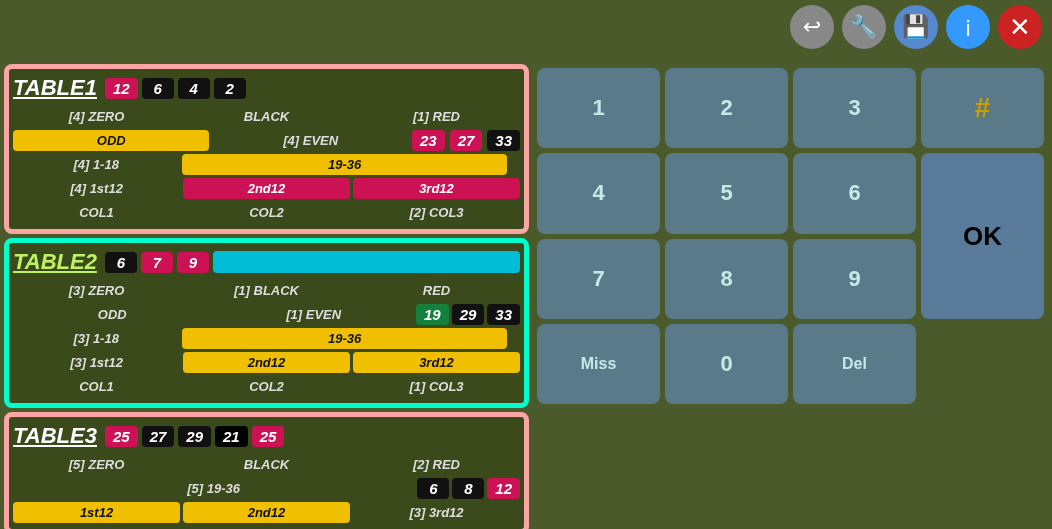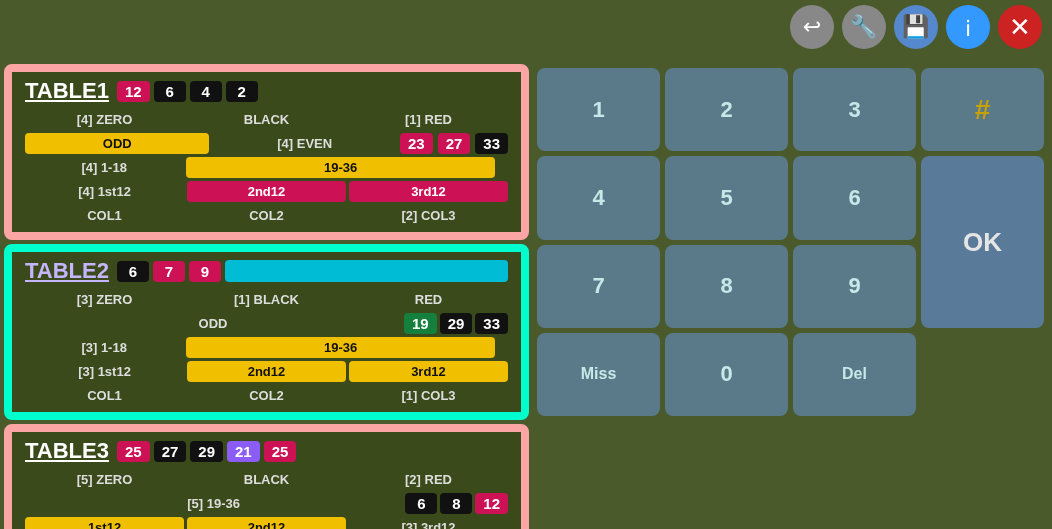--- a/index.html
+++ b/index.html
@@ -49,26 +49,27 @@
       display: grid;
       grid-template-columns: 525px 1fr;
       grid-template-rows: 1fr 1fr;
       gap: 4px;
       padding: 4px;
     }
 
     
     .table-panel {
       background: #3a4a1a;
-      border: 8px solid #fca5a5;
+      border: 5px solid #fca5a5;
       border-radius: 8px;
-      padding: 6px 13px;
+      padding: 6px 4px;
       display: flex;
       flex-direction: column;
       gap: 3px;
+      font-style: italic;
     }
 
     .table-header {
       display: flex;
       align-items: center;
       gap: 4px;
       margin-bottom: 2px;
     }
     .table-title {
       font-size: 22px;
@@ -131,21 +132,21 @@
       color: #c8e8e8;
       font-size: 22px;
       font-weight: bold;
       cursor: pointer;
       display: flex;
       align-items: center;
       justify-content: center;
     }
     .key-ok {
       background: #5a7a9a;
-      color: #e5e5e5;
+      color: #000000;
       font-size: 26px;
       font-weight: bold;
       grid-row: span 2;
       border-radius: 8px;
       border: none;
       cursor: pointer;
     }
     .key-hash {
       color: #c8a000;
       font-size: 28px;
@@ -203,35 +204,36 @@
 
     <div class="table-row">
       <div class="cell cell-transparent">COL1</div>
       <div class="cell cell-transparent">COL2</div>
       <div class="cell cell-transparent">[2] COL3</div>
     </div>
   </div>
 
   <div class="table-panel" style="border-color:#00ffcc;">
     <div class="table-header">
-      <span class="table-title" style="color:#c4b5fd;">TABLE2</span>
+      <span class="table-title" style="color:#bef264;">TABLE2</span>
       <span class="num-badge" style="background:#111;">6</span>
       <span class="num-badge" style="background:#cc1155;">7</span>
       <span class="num-badge" style="background:#cc1155;">9</span>
       <span style="flex:1;background:#00bcd4;border-radius:4px;height:22px;"></span>
     </div>
 
     <div class="table-row">
       <div class="cell cell-transparent">[3] ZERO</div>
       <div class="cell cell-transparent">[1] BLACK</div>
       <div class="cell cell-transparent">RED</div>
     </div>
 
     <div class="table-row">
       <div class="cell cell-transparent">ODD</div>
+      <div class="cell cell-transparent">[1] EVEN</div>
       <div style="display:flex;gap:3px;align-items:center;">
         <span class="num-badge" style="background:#15803d;">19</span>
         <span class="num-badge" style="background:#111;">29</span>
         <span class="num-badge" style="background:#111;">33</span>
       </div>
     </div>
 
     <div class="table-row">
       <div class="cell cell-transparent">[3] 1-18</div>
       <div class="cell cell-yellow" style="flex:2;">19-36</div>
@@ -250,21 +252,21 @@
       <div class="cell cell-transparent">[1] COL3</div>
     </div>
   </div>
 
   <div class="table-panel">
     <div class="table-header">
       <span class="table-title">TABLE3</span>
       <span class="num-badge" style="background:#cc1155;">25</span>
       <span class="num-badge" style="background:#111;">27</span>
       <span class="num-badge" style="background:#111;">29</span>
-      <span class="num-badge" style="background:#8b5cf6;">21</span>
+      <span class="num-badge" style="background:#000000;">21</span>
       <span class="num-badge" style="background:#cc1155;">25</span>
     </div>
 
     <div class="table-row">
       <div class="cell cell-transparent">[5] ZERO</div>
       <div class="cell cell-transparent">BLACK</div>
       <div class="cell cell-transparent">[2] RED</div>
     </div>
 
 

